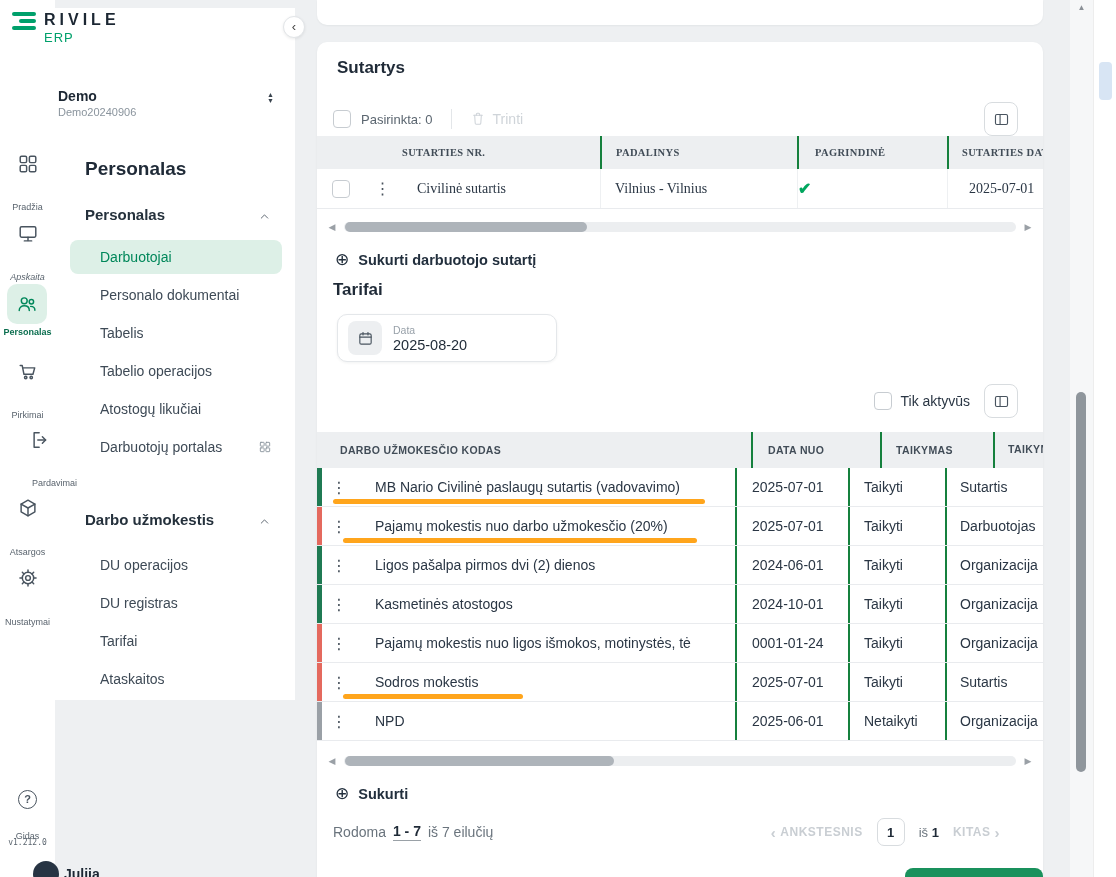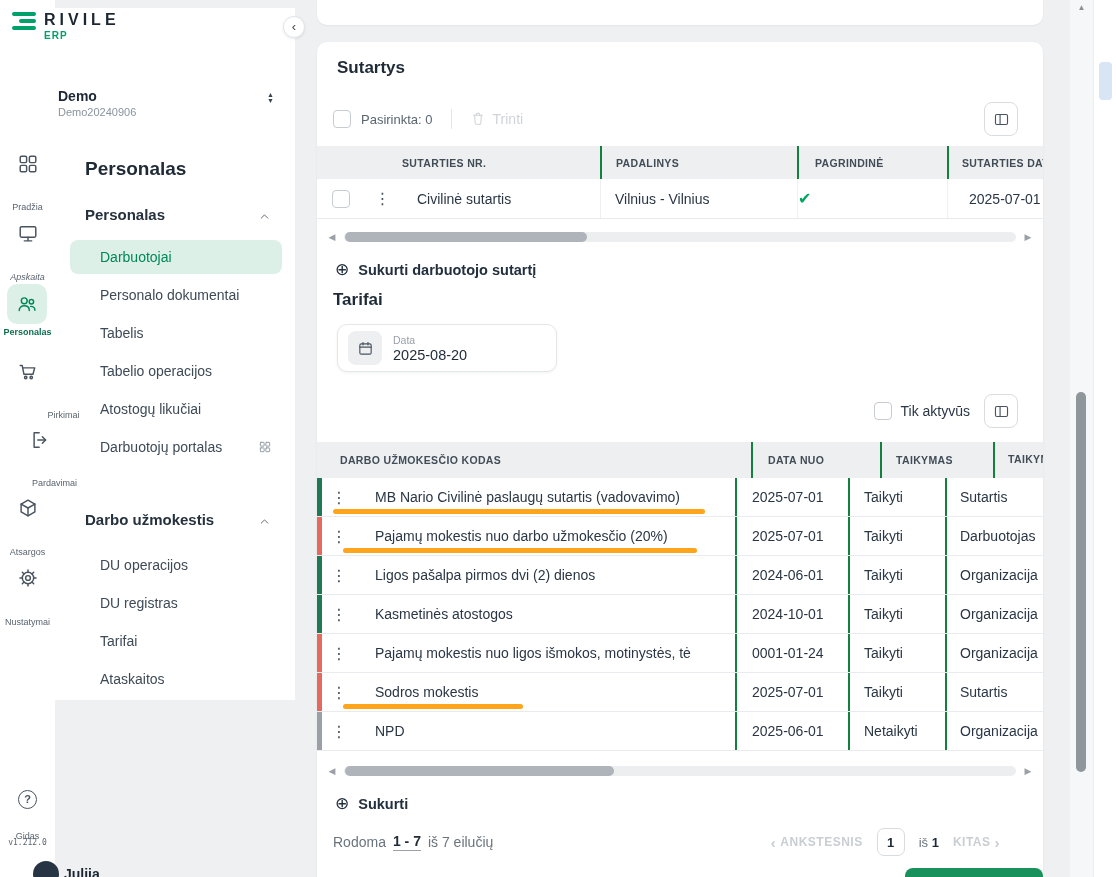--- a/index.html
+++ b/index.html
@@ -11,21 +11,21 @@
   .rail { position:absolute; left:0; top:0; width:55px; height:877px; background:#fff; z-index:3; }
   .sidebar { position:absolute; left:55px; top:8px; width:240px; height:692px; background:#fff; z-index:2; }
 
   
   .logo { position:absolute; left:12px; top:12px; display:flex; align-items:flex-start; gap:8px; }
   .logo-bars span { display:block; height:4px; border-radius:2px; background:#00a06b; margin-bottom:3px; }
   .logo-bars span:nth-child(1){ width:24px; }
   .logo-bars span:nth-child(2){ width:17px; margin-left:7px; }
   .logo-bars span:nth-child(3){ width:24px; }
   .logo-name { font-size:16px; font-weight:700; letter-spacing:4px; color:#1c2733; line-height:16px; }
-  .logo-sub { font-size:10px; font-weight:700; letter-spacing:1px; color:#00a06b; margin-top:2px; }
+  .logo-sub { font-size:13px; font-weight:400; letter-spacing:1px; color:#00a06b; margin-top:2px; }
 
   
   .collapse-btn { position:absolute; left:283px; top:16px; width:22px; height:22px; border-radius:50%;
     background:#fff; border:1px solid #e2e5e8; box-shadow:0 1px 3px rgba(0,0,0,.08); z-index:6;
     font-size:13px; color:#444; display:flex; align-items:center; justify-content:center; line-height:0; cursor:pointer; }
 
   
   .company { position:absolute; left:10px; top:77px; width:275px; height:40px; }
   .company-logo { position:absolute; left:0; top:0; width:37px; height:37px; background:#0c6b46; border-radius:4px;
     display:flex; flex-direction:column; align-items:center; justify-content:center; }
@@ -204,21 +204,21 @@
       </svg>
       <div class="rail-label active-label" style="top:327px;">Personalas</div>
     </div>
 
     <div class="rail-item" style="top:361px;height:48px;">
       <svg class="ic rail-icon" viewBox="0 0 24 24" width="22" height="22">
         <path d="M3.5 5 h2.2 l1.9 9.5 h9.8 l1.9-7 H6.2"></path>
           <circle cx="9.5" cy="18" r="1.3"></circle>
           <circle cx="15.5" cy="18" r="1.3"></circle>
       </svg>
-      <div class="rail-label" style="top:23px;position:relative;margin-left:36px;">Pirkimai</div>
+      <div class="rail-label" style="top:23px;position:relative;">Pirkimai</div>
     </div>
 
     <div class="rail-item" style="top:429px;height:48px;padding-left:27px;">
       <svg class="ic rail-icon" viewBox="0 0 24 24" width="22" height="22">
         <path d="M10 4 H4.5 V20 H10"></path>
           <path d="M13.5 8.5 L17 12 L13.5 15.5"></path>
           <line x1="17" y1="12" x2="8.5" y2="12"></line>
       </svg>
       <div class="rail-label" style="top:23px;position:relative;">Pardavimai</div>
     </div>
@@ -321,21 +321,21 @@
       </div>
       <div class="spacer"></div>
       <div class="col-btn">
         <svg class="ic" viewBox="0 0 24 24" width="17" height="17">
           <rect x="3.5" y="5" width="17" height="14" rx="2"></rect>
             <line x1="10" y1="5" x2="10" y2="19"></line>
         </svg>
       </div>
     </div>
 
-    <div class="tbl" style="margin-top:10px;">
+    <div class="tbl" style="font-family:Liberation Serif, serif;">
       <div class="t-head">
         <div class="c t1-c1"></div>
         <div class="c t1-c2"></div>
         <div class="c t1-c3">SUTARTIES NR.</div>
         <div class="c t1-c4 sep">PADALINYS</div>
         <div class="c t1-c5 sep">PAGRINDINĖ</div>
         <div class="c t1-c6 sep">SUTARTIES DATA</div>
       </div>
       <div class="t-row">
         <div class="c t1-c1">

